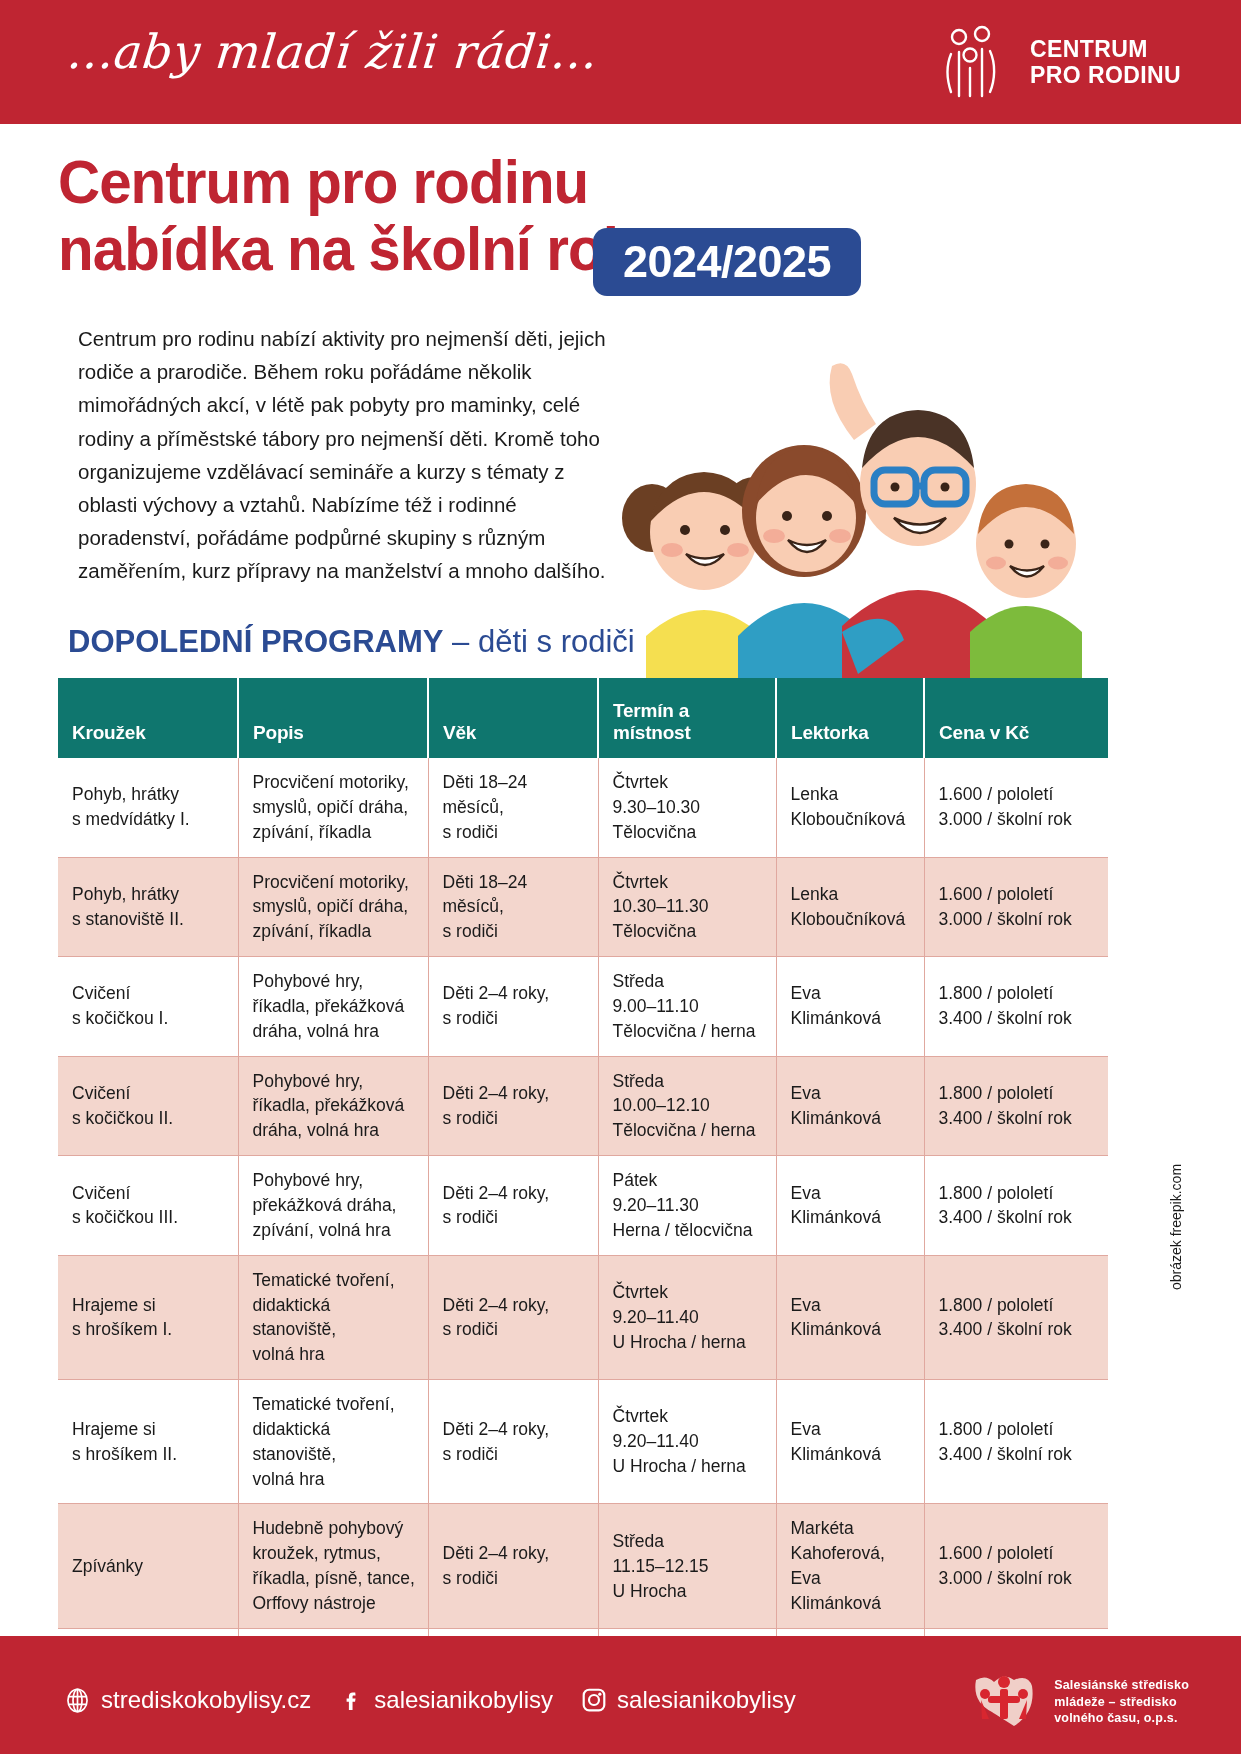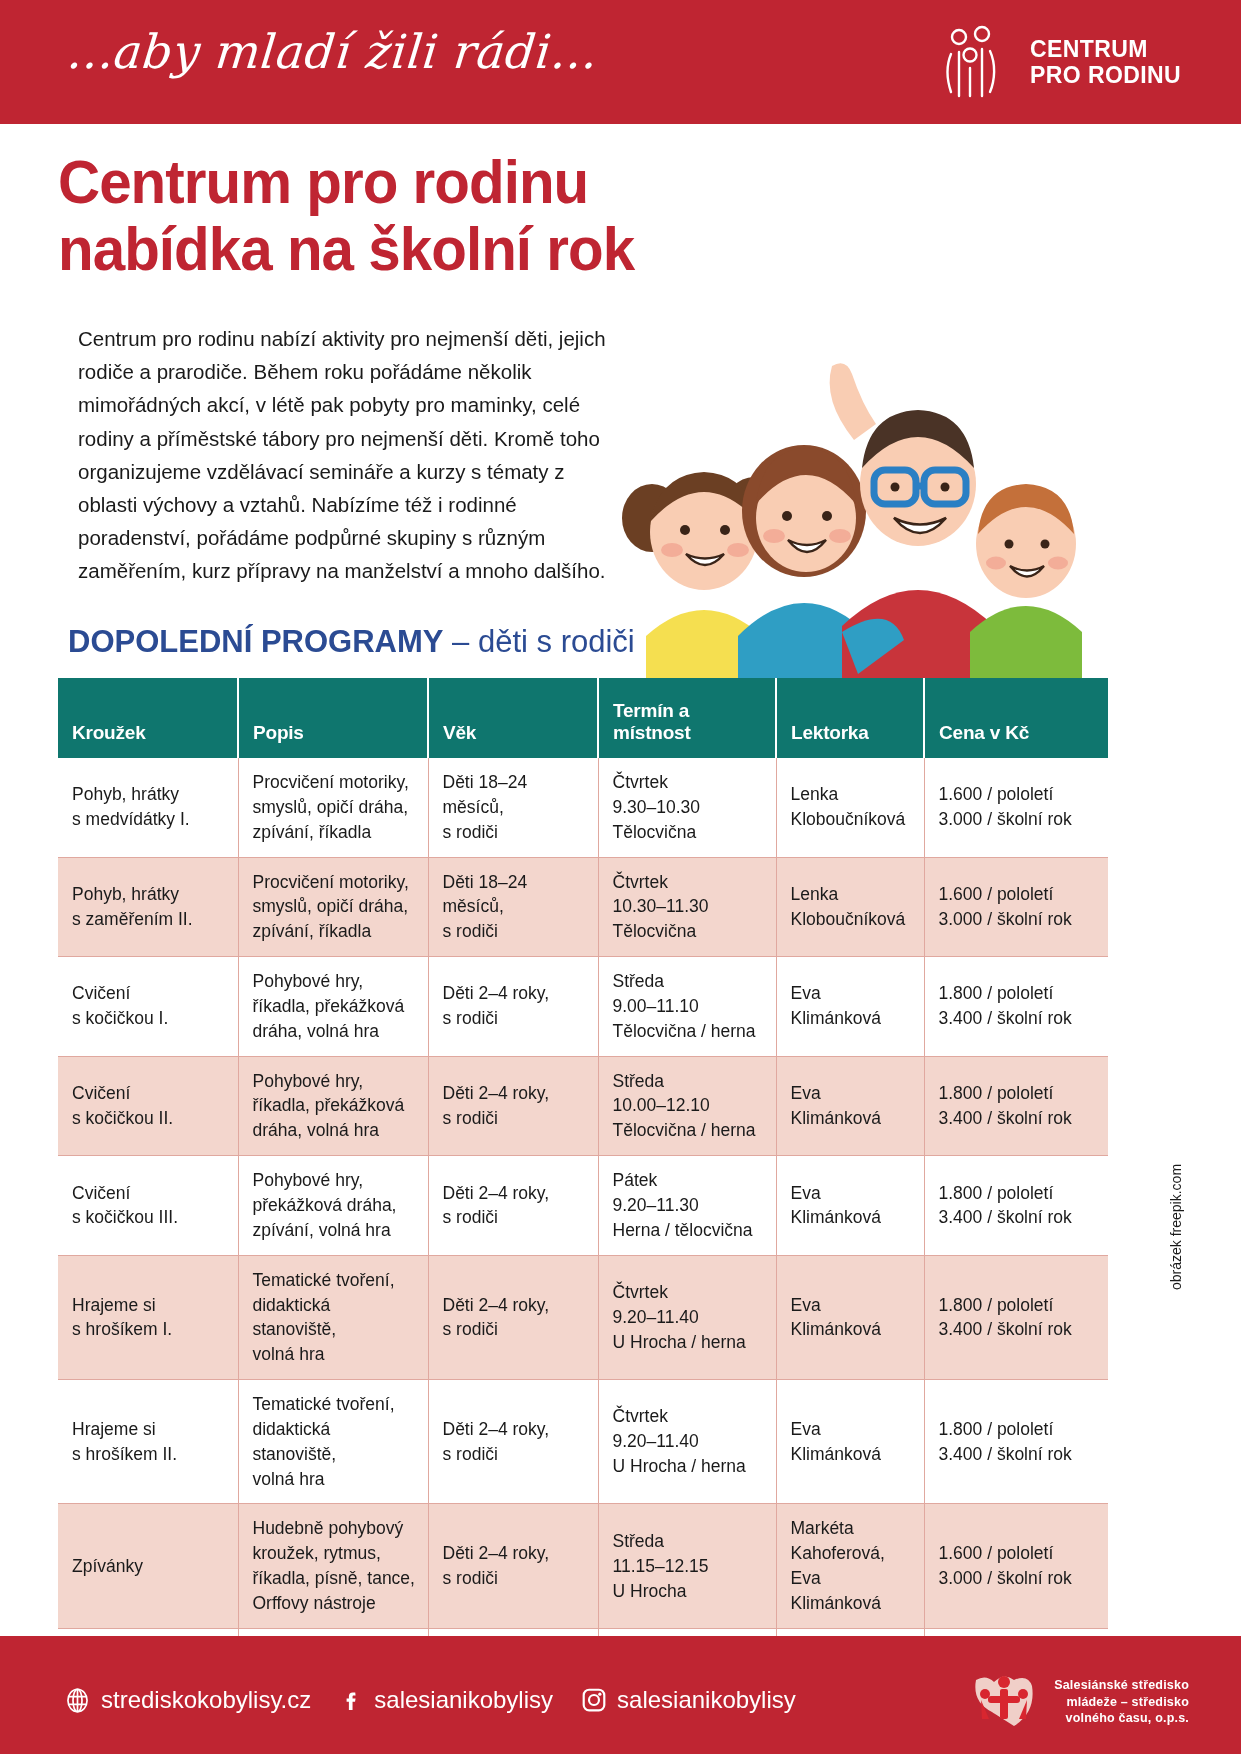--- a/index.html
+++ b/index.html
@@ -193,21 +193,20 @@
   }
   .footer-links .sep { width: 8px; }
   .fi { display: inline-flex; align-items: center; }
 
   .footer-brand {
     position: absolute;
     right: 52px; top: 36px;
     display: flex;
     align-items: center;
     gap: 14px;
-    text-align: right;
   }
   .footer-brand-text {
     color: #ffffff;
     font-size: 12.5px;
     font-weight: bold;
     line-height: 1.35;
     letter-spacing: 0.2px;
   }
 </style>
 </head>
@@ -237,20 +236,21 @@
         <span>CENTRUM</span><br>
         <span>PRO RODINU</span>
       </span>
     </div>
   </div>
 
   <div class="title-wrap">
     <div class="title-line1">Centrum pro rodinu</div>
     <div class="title-line2">nabídka na školní rok</div>
   </div>
+  <div class="year-badge">2024/2025</div>
 
   <p class="intro">Centrum pro rodinu nabízí aktivity pro nejmenší děti, jejich rodiče a prarodiče. Během roku pořádáme několik mimořádných akcí, v létě pak pobyty pro maminky, celé rodiny a příměstské tábory pro nejmenší děti. Kromě toho organizujeme vzdělávací semináře a kurzy s tématy z oblasti výchovy a vztahů. Nabízíme též i rodinné poradenství, pořádáme podpůrné skupiny s různým zaměřením, kurz přípravy na manželství a mnoho dalšího.</p>
 
   <div class="illus">
     <svg viewBox="0 0 534 345" width="534" height="345" aria-hidden="true">
 
       <g>
         <ellipse cx="66" cy="182" rx="30" ry="34" fill="#6b3f23"></ellipse>
         <ellipse cx="168" cy="175" rx="30" ry="34" fill="#6b3f23"></ellipse>
         <path d="M60 300 q58 -52 116 0 l0 45 l-116 0 z" fill="#f5df50"></path>
@@ -366,21 +366,21 @@
               <div class="cell-lines">
                 <span>1.600 / pololetí</span>
                 <span>3.000 / školní rok</span>
               </div>
             </td>
           </tr>
           <tr class="alt">
             <td>
               <div class="cell-lines">
                 <span>Pohyb, hrátky</span>
-                <span>s zaměřením II.</span>
+                <span>s stanoviště II.</span>
               </div>
             </td>
             <td>
               <div class="cell-lines">
                 <span>Procvičení motoriky,</span>
                 <span>smyslů, opičí dráha,</span>
                 <span>zpívání, říkadla</span>
               </div>
             </td>
             <td>

